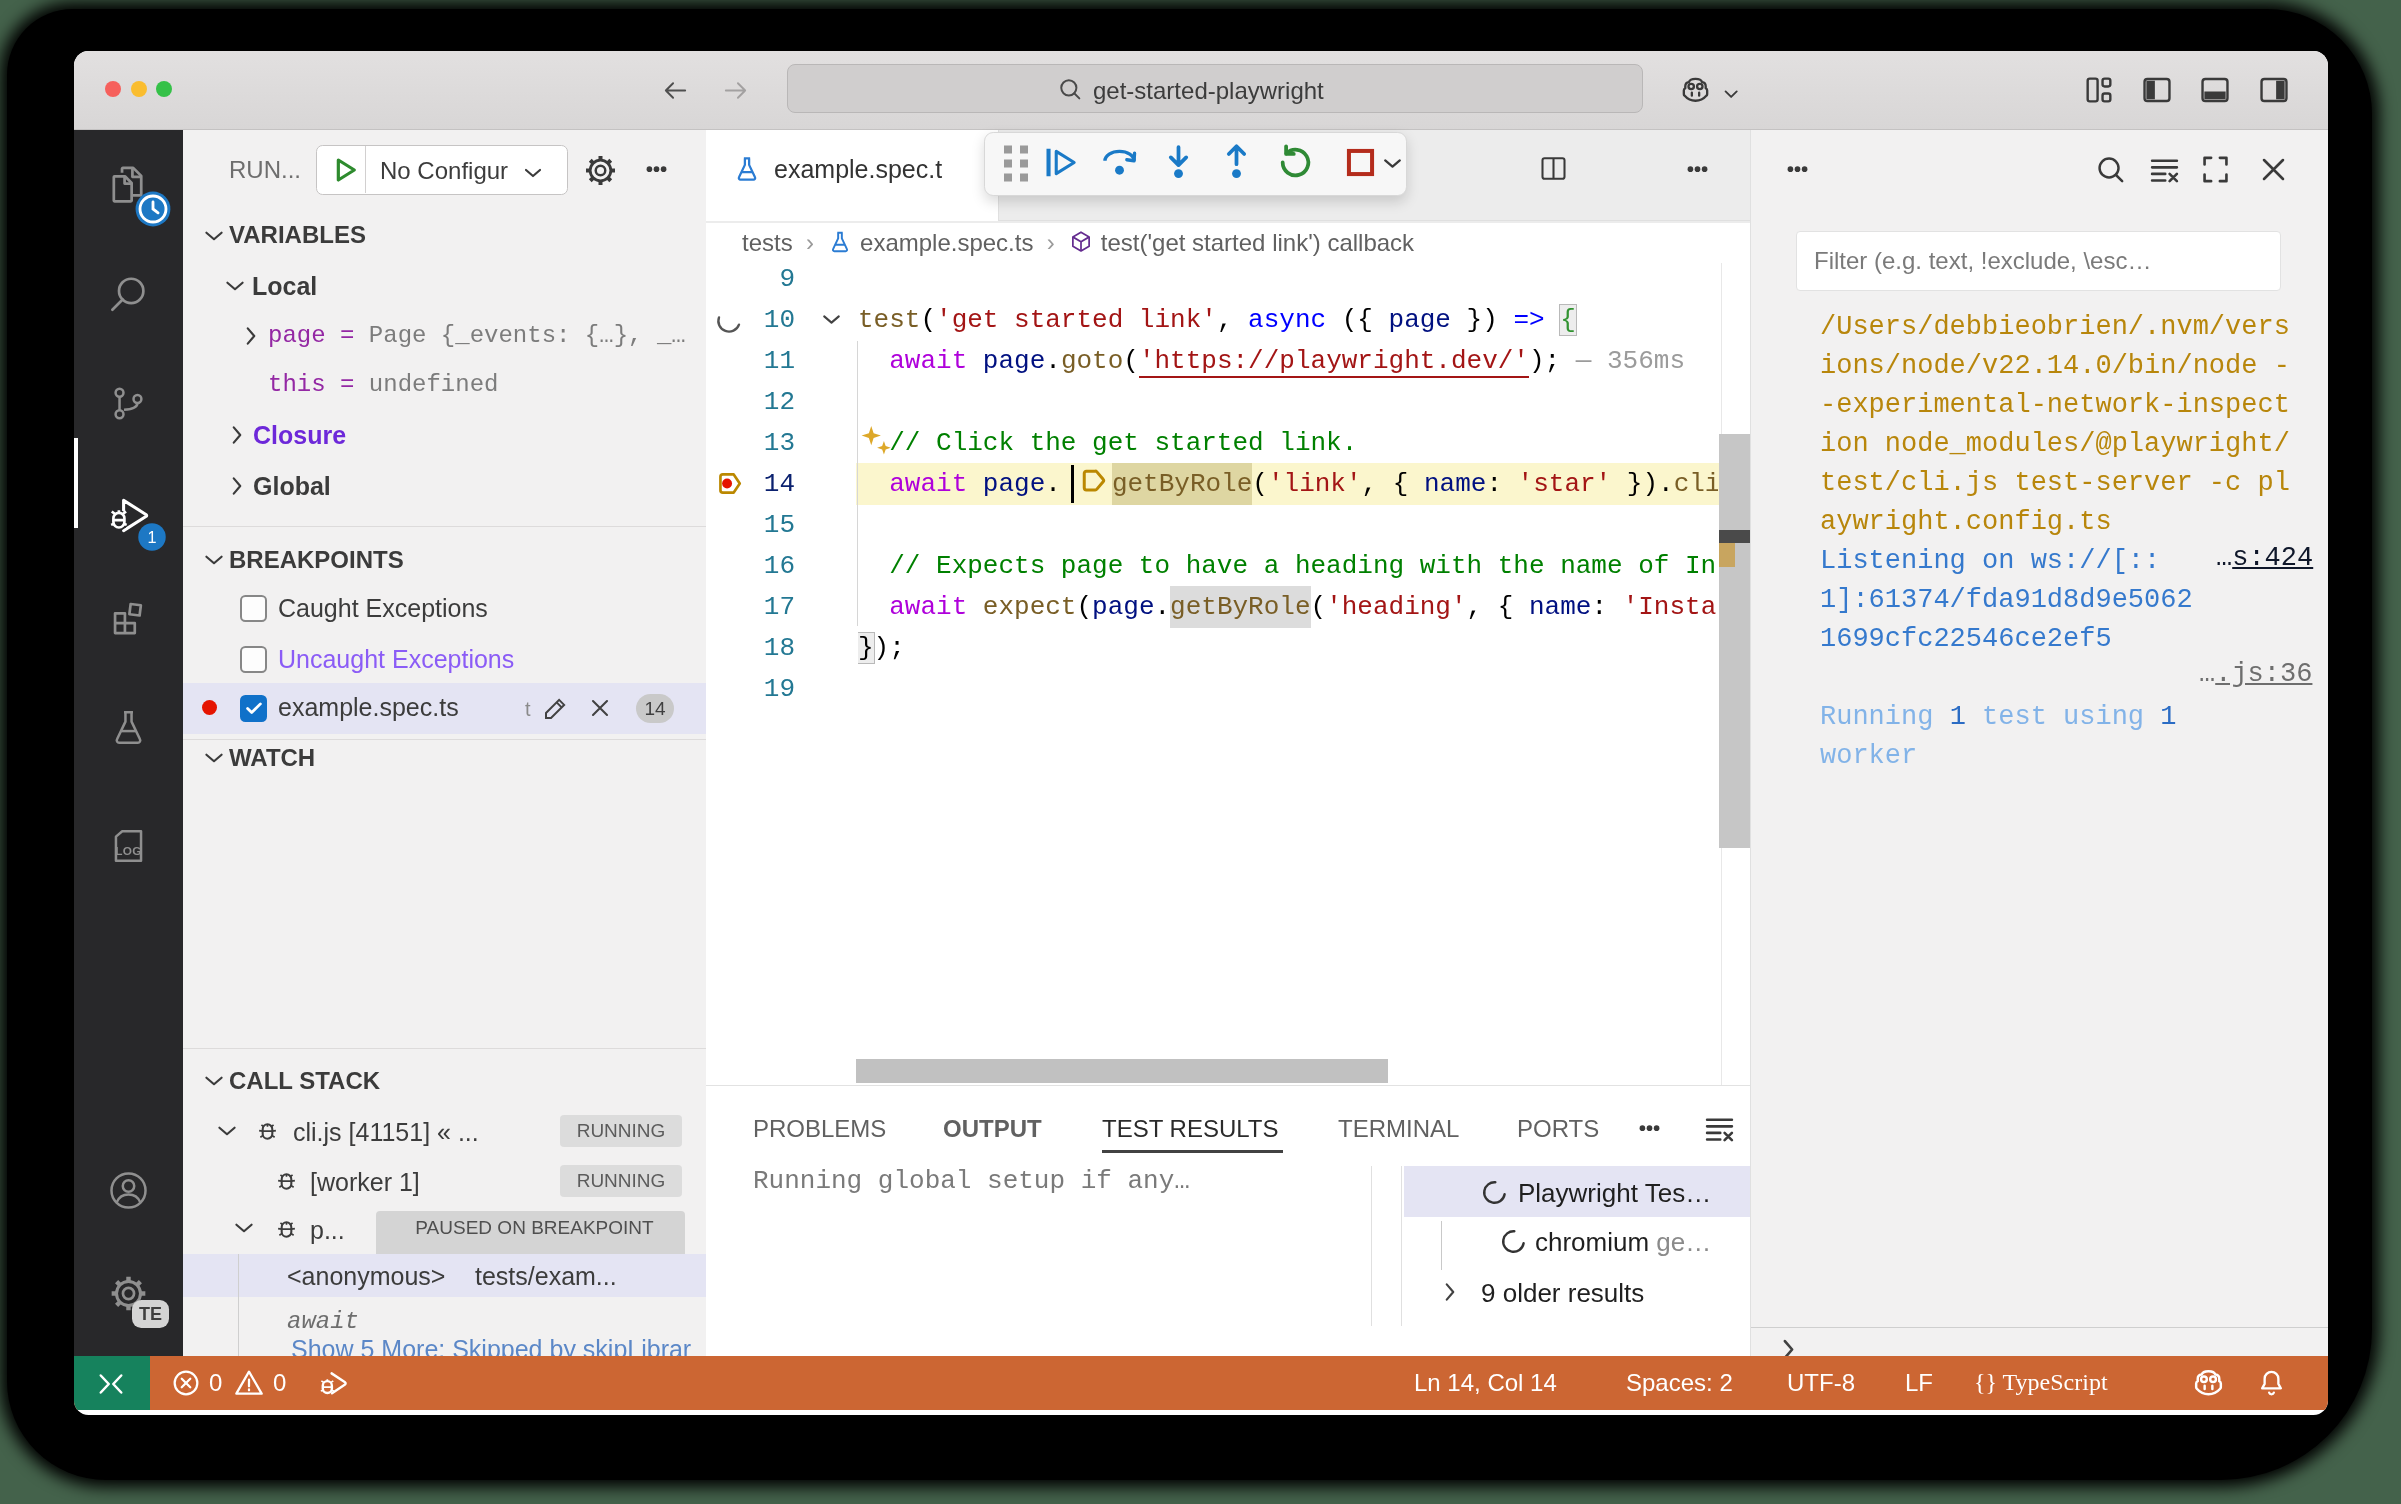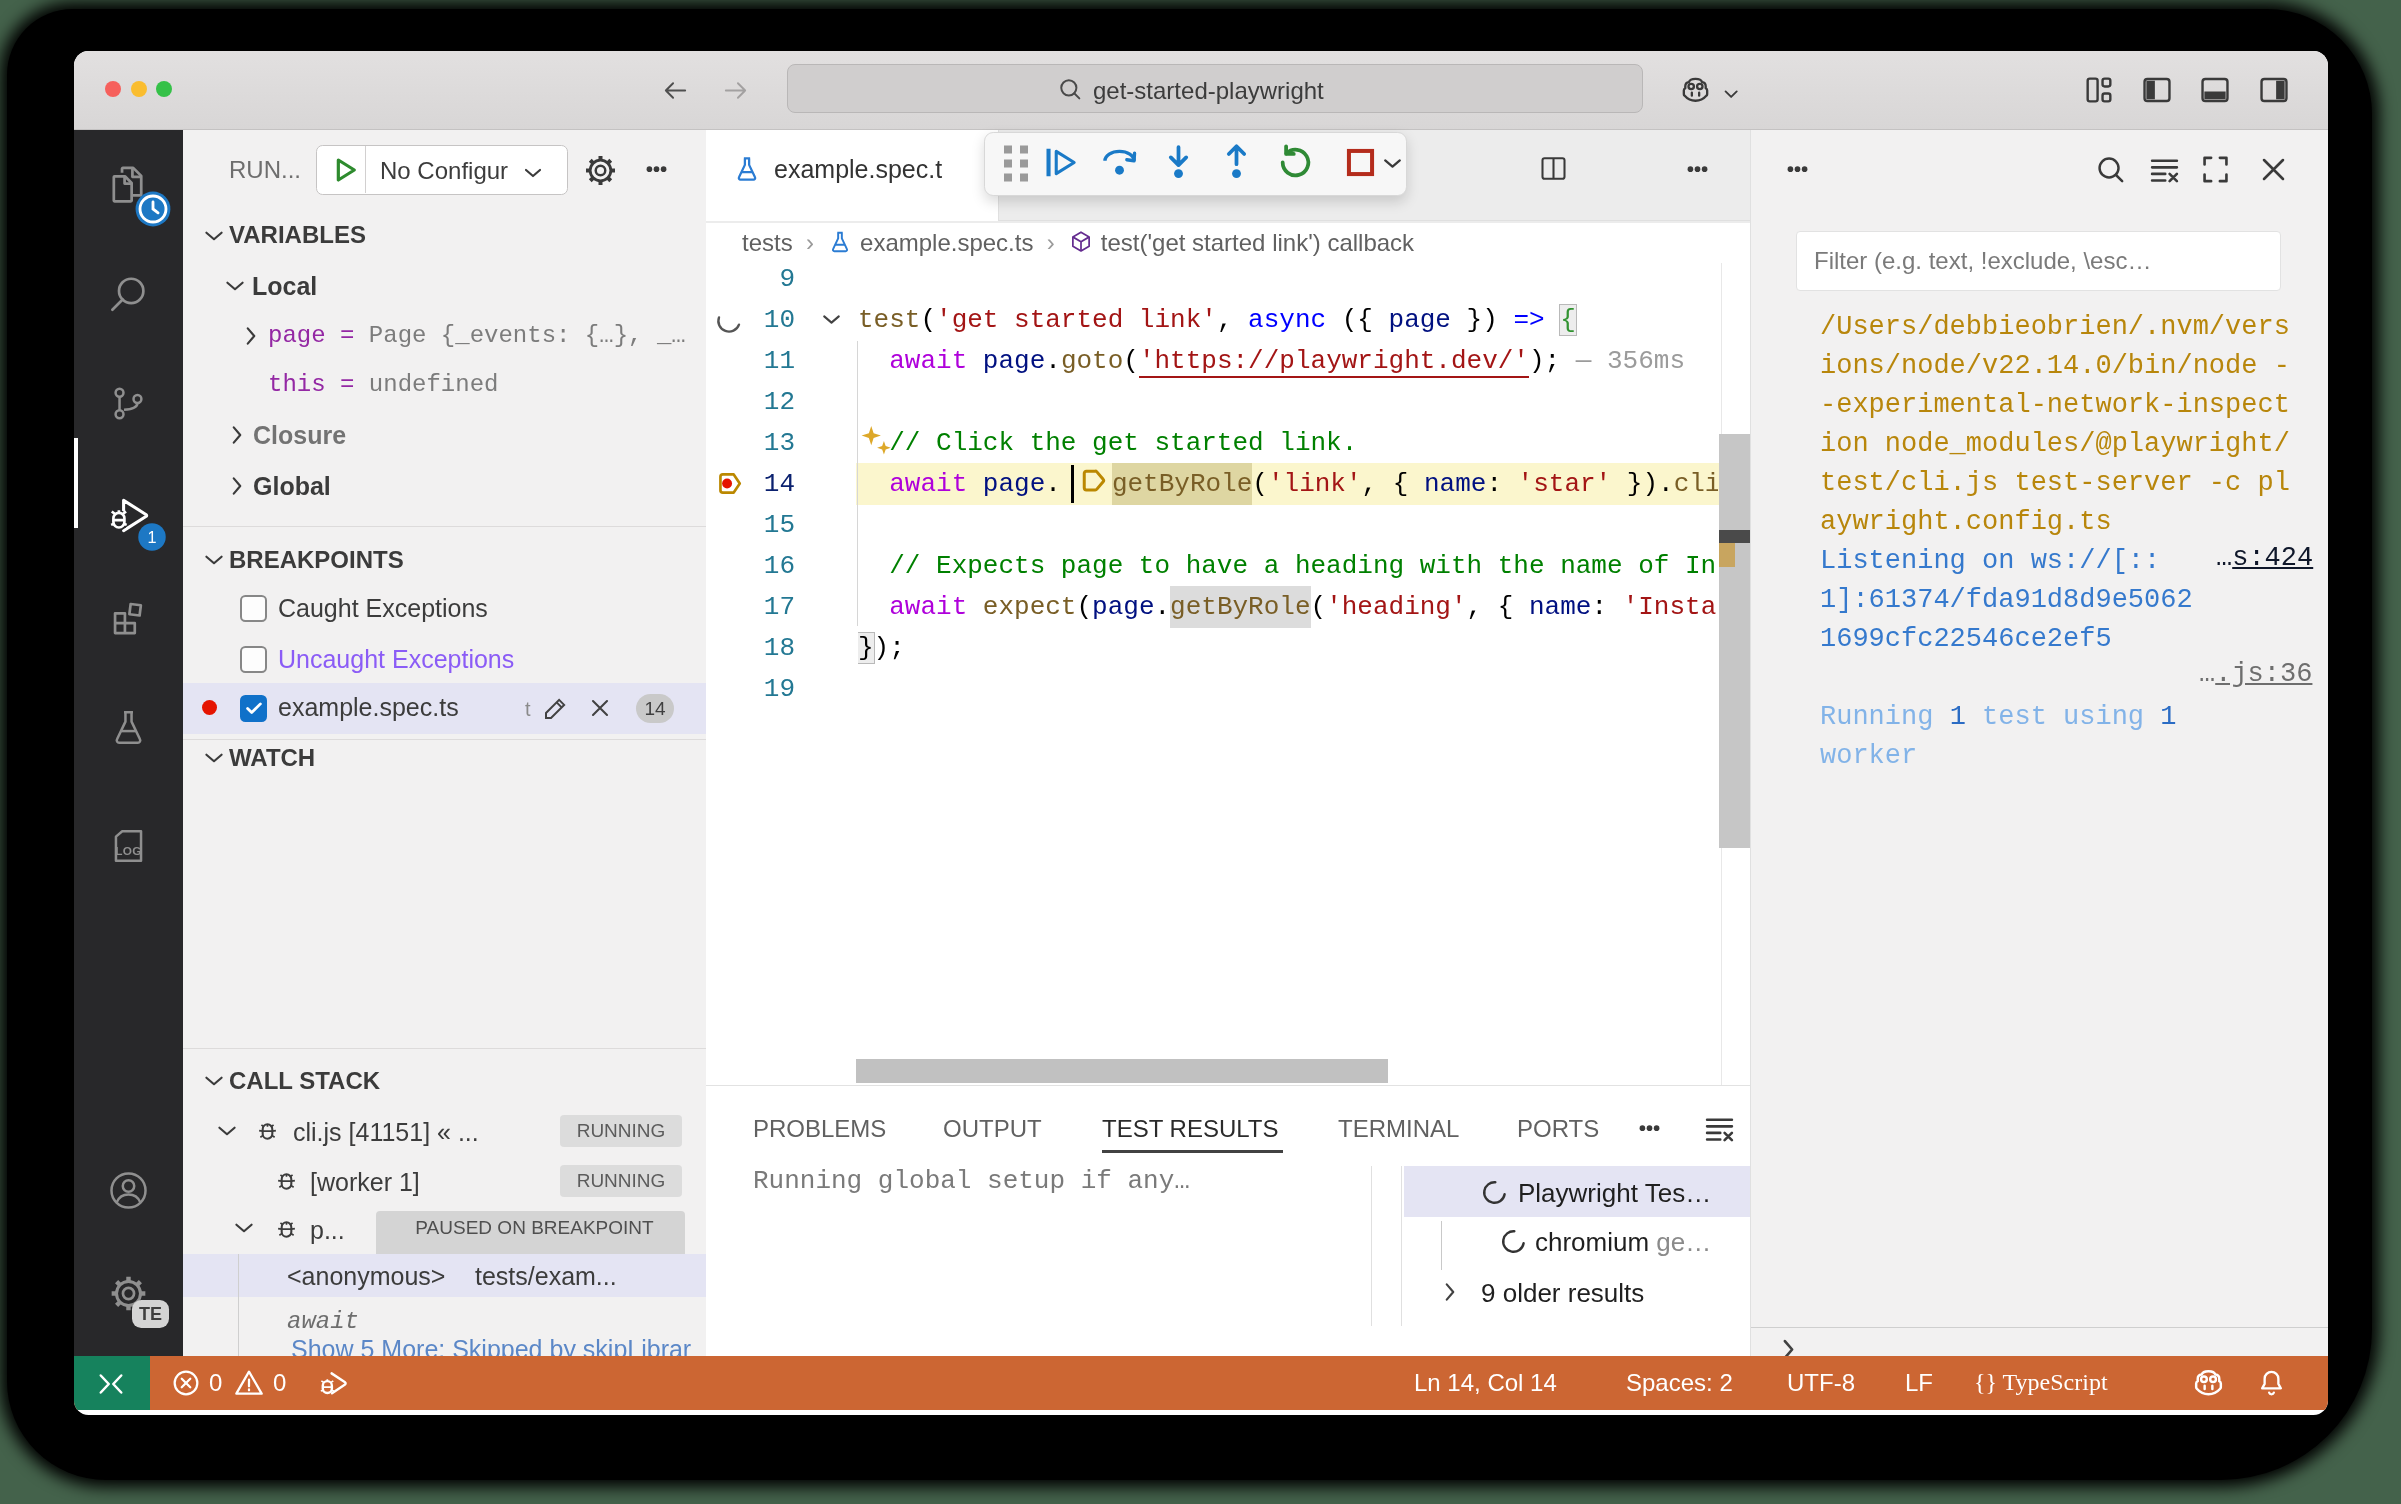--- a/index.html
+++ b/index.html
@@ -188,21 +188,21 @@
 
       <svg class="abs" style="left:55px;top:193px;" width="26" height="26" viewBox="0 0 24 24" fill="none" stroke="#3b3b3b" stroke-width="2" stroke-linecap="round" stroke-linejoin="round">
         <path d="M9 5l6 7-6 7"></path>
       </svg>
       <div class="abs mono" style="left:85px;top:192px;font-size:24px;color:#9428a4;">page <span style="color:#9428a4;">=</span> <span style="color:#7c7c7c;">Page {_events: {…}, _…</span></div>
       <div class="abs mono" style="left:85px;top:241px;font-size:24px;color:#9428a4;">this <span style="color:#9428a4;">=</span> <span style="color:#7c7c7c;">undefined</span></div>
 
       <svg class="abs" style="left:41px;top:292px;" width="26" height="26" viewBox="0 0 24 24" fill="none" stroke="#3b3b3b" stroke-width="2" stroke-linecap="round" stroke-linejoin="round">
         <path d="M9 5l6 7-6 7"></path>
       </svg>
-      <div class="abs" style="left:70px;top:291px;font-size:25px;font-weight:bold;color:#737373;">Closure</div>
+      <div class="abs" style="left:70px;top:291px;font-size:25px;font-weight:bold;color:#6d28d9;">Closure</div>
       <svg class="abs" style="left:41px;top:343px;" width="26" height="26" viewBox="0 0 24 24" fill="none" stroke="#3b3b3b" stroke-width="2" stroke-linecap="round" stroke-linejoin="round">
         <path d="M9 5l6 7-6 7"></path>
       </svg>
       <div class="abs" style="left:70px;top:342px;font-size:25px;font-weight:bold;color:#3b3b3b;">Global</div>
 
       <div class="abs" style="left:0;top:396px;width:523px;height:1.3px;background:#dddbdb;"></div>
       <svg class="abs" style="left:18px;top:417px;" width="26" height="26" viewBox="0 0 24 24" fill="none" stroke="#3b3b3b" stroke-width="2" stroke-linecap="round" stroke-linejoin="round">
         <path d="M5 9l7 6 7-6"></path>
       </svg>
       <div class="abs" style="left:46px;top:416px;font-size:24px;font-weight:bold;color:#3b3b3b;">BREAKPOINTS</div>
@@ -386,21 +386,21 @@
       </g>
     </svg>
     <svg class="abs" style="left:1268px;top:93px;z-index:6;" width="37" height="37" viewBox="0 0 24 24">
       <rect x="4.5" y="4.5" width="15" height="15" fill="none" stroke="#b42c1c" stroke-width="2.6"></rect>
     </svg>
     <svg class="abs" style="left:1306px;top:100px;z-index:6;" width="25" height="25" viewBox="0 0 24 24" fill="none" stroke="#3a3a3a" stroke-width="2.2" stroke-linecap="round" stroke-linejoin="round">
       <path d="M5 9l7 6 7-6"></path>
     </svg>
     <div id="panel">
       <div class="abs" style="left:47px;top:29px;font-size:24px;color:#616161;">PROBLEMS</div>
-      <div class="abs" style="left:237px;top:29px;font-size:24px;color:#616161;">OUTPUT</div>
+      <div class="abs" style="left:237px;top:29px;font-size:24px;color:#616161;font-weight:bold;">OUTPUT</div>
       <div class="abs" style="left:396px;top:29px;font-size:24px;color:#2b2b2b;">TEST RESULTS</div>
       <div class="abs" style="left:396px;top:64px;width:181px;height:2.6px;background:#424242;"></div>
       <div class="abs" style="left:632px;top:29px;font-size:24px;color:#616161;">TERMINAL</div>
       <div class="abs" style="left:811px;top:29px;font-size:24px;color:#616161;">PORTS</div>
       <svg class="abs" style="left:925px;top:33px;" width="37" height="18.4" viewBox="0 0 56 28">
         <g fill="#3a3a3a">
           <circle cx="17.2" cy="14" r="4.3"></circle>
           <circle cx="28" cy="14" r="4.3"></circle>
           <circle cx="38.8" cy="14" r="4.3"></circle>
         </g>

